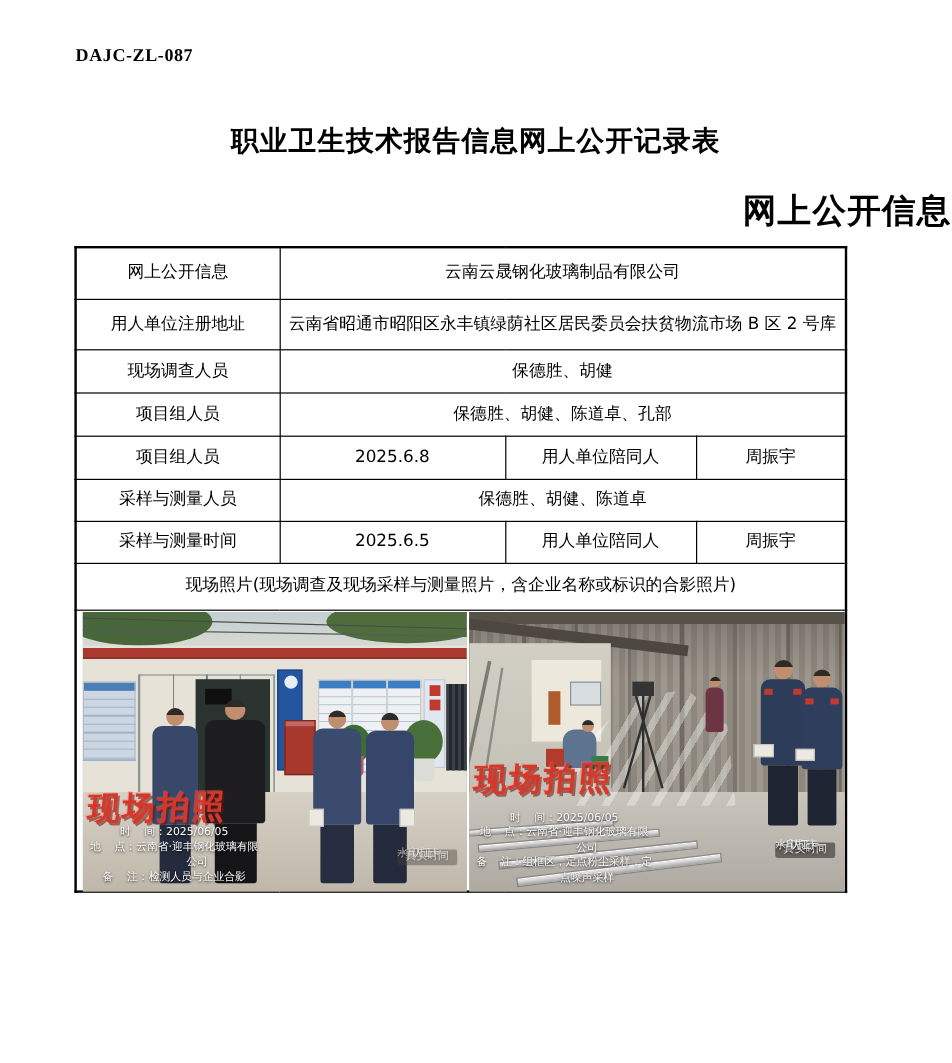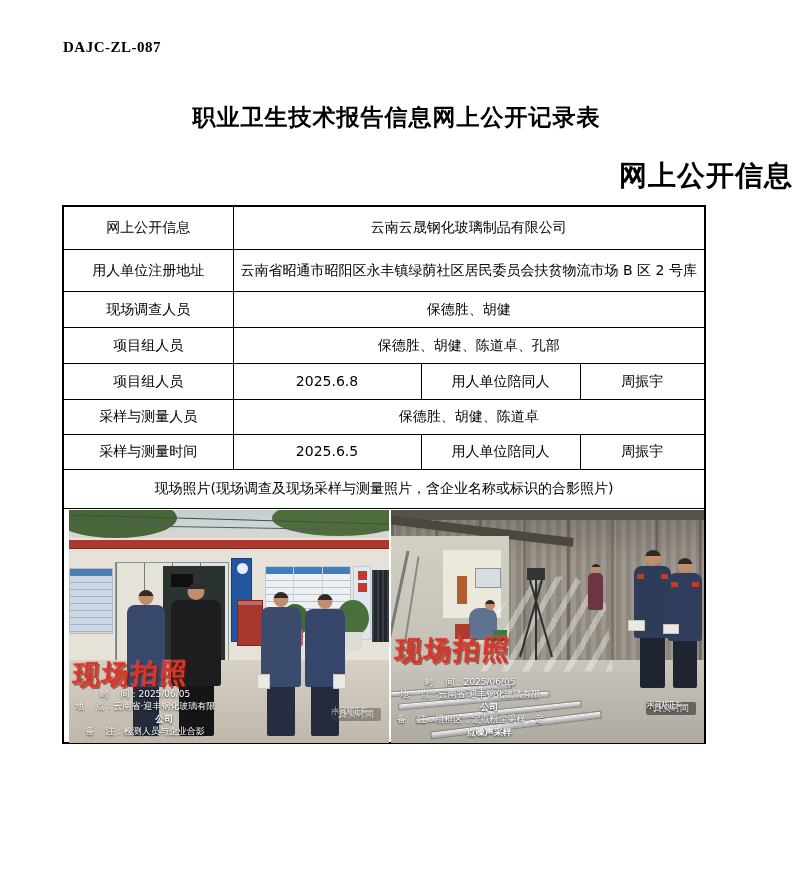--- a/index.html
+++ b/index.html
@@ -128,21 +128,21 @@
   
   .wm-stamp { z-index:5; font-size:27px; font-weight:900; color:#d6372a; letter-spacing:2px;
               text-shadow: 2px 2px 0 rgba(110,18,8,.55), -1px -1px 0 rgba(255,120,100,.35);
               transform: skewX(-6deg) rotate(-1deg); white-space:pre; }
   .pl .wm-stamp { left:4px; top:146px; }
   .rp .wm-stamp { left:4px; top:122px; }
   .wm-info { z-index:5; color:#fff; font-size:9px; line-height:12.5px; text-shadow: 0 1px 2px rgba(0,0,0,.85); }
   .pl .wm-info { left:6px; top:178px; }
   .rp .wm-info { left:6px; top:166px; }
   .wm-line { position:static; white-space:pre; }
-  .wm-indent { padding-left:38px;font-weight:bold; }
+  .wm-indent { padding-left:38px; }
   .wm-badge { z-index:5; text-align:center; color:rgba(255,255,255,.92); font-size:9px; line-height:11px;
               text-shadow:0 1px 2px rgba(0,0,0,.6); }
   .pl .wm-badge { right:8px; top:196px; opacity:.6; }
   .rp .wm-badge { right:8px; top:190px; }
   .badge-box { position:static; display:inline-block; background:rgba(70,66,60,.70); padding:1px 7px; border-radius:2px; margin-top:2px; }
 </style>
 </head>
 <body>
 
 <div class="doc-code">DAJC-ZL-087</div>

